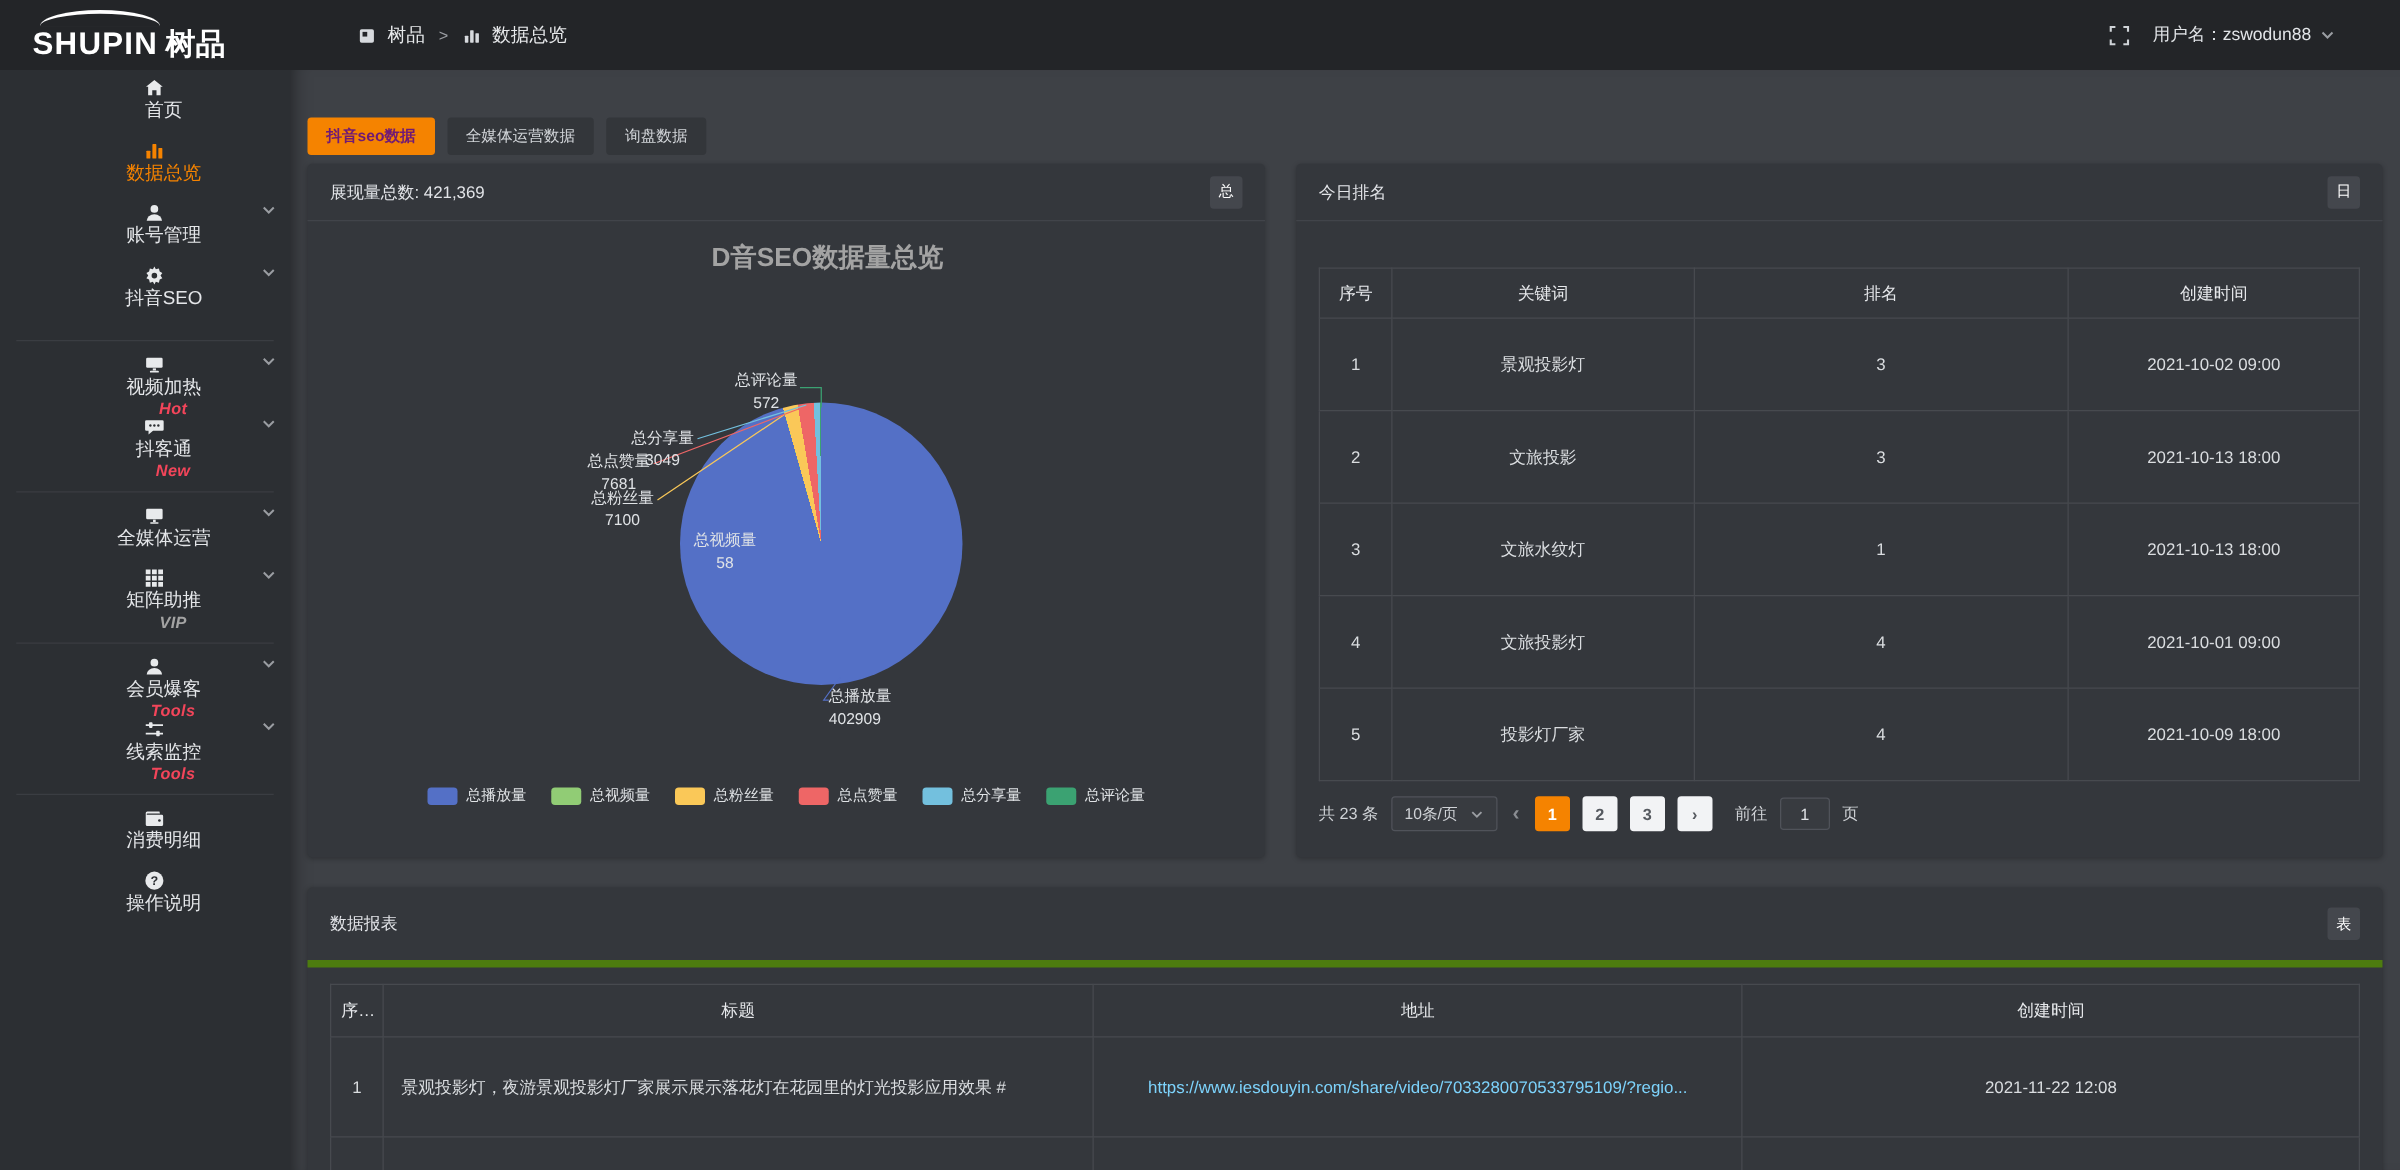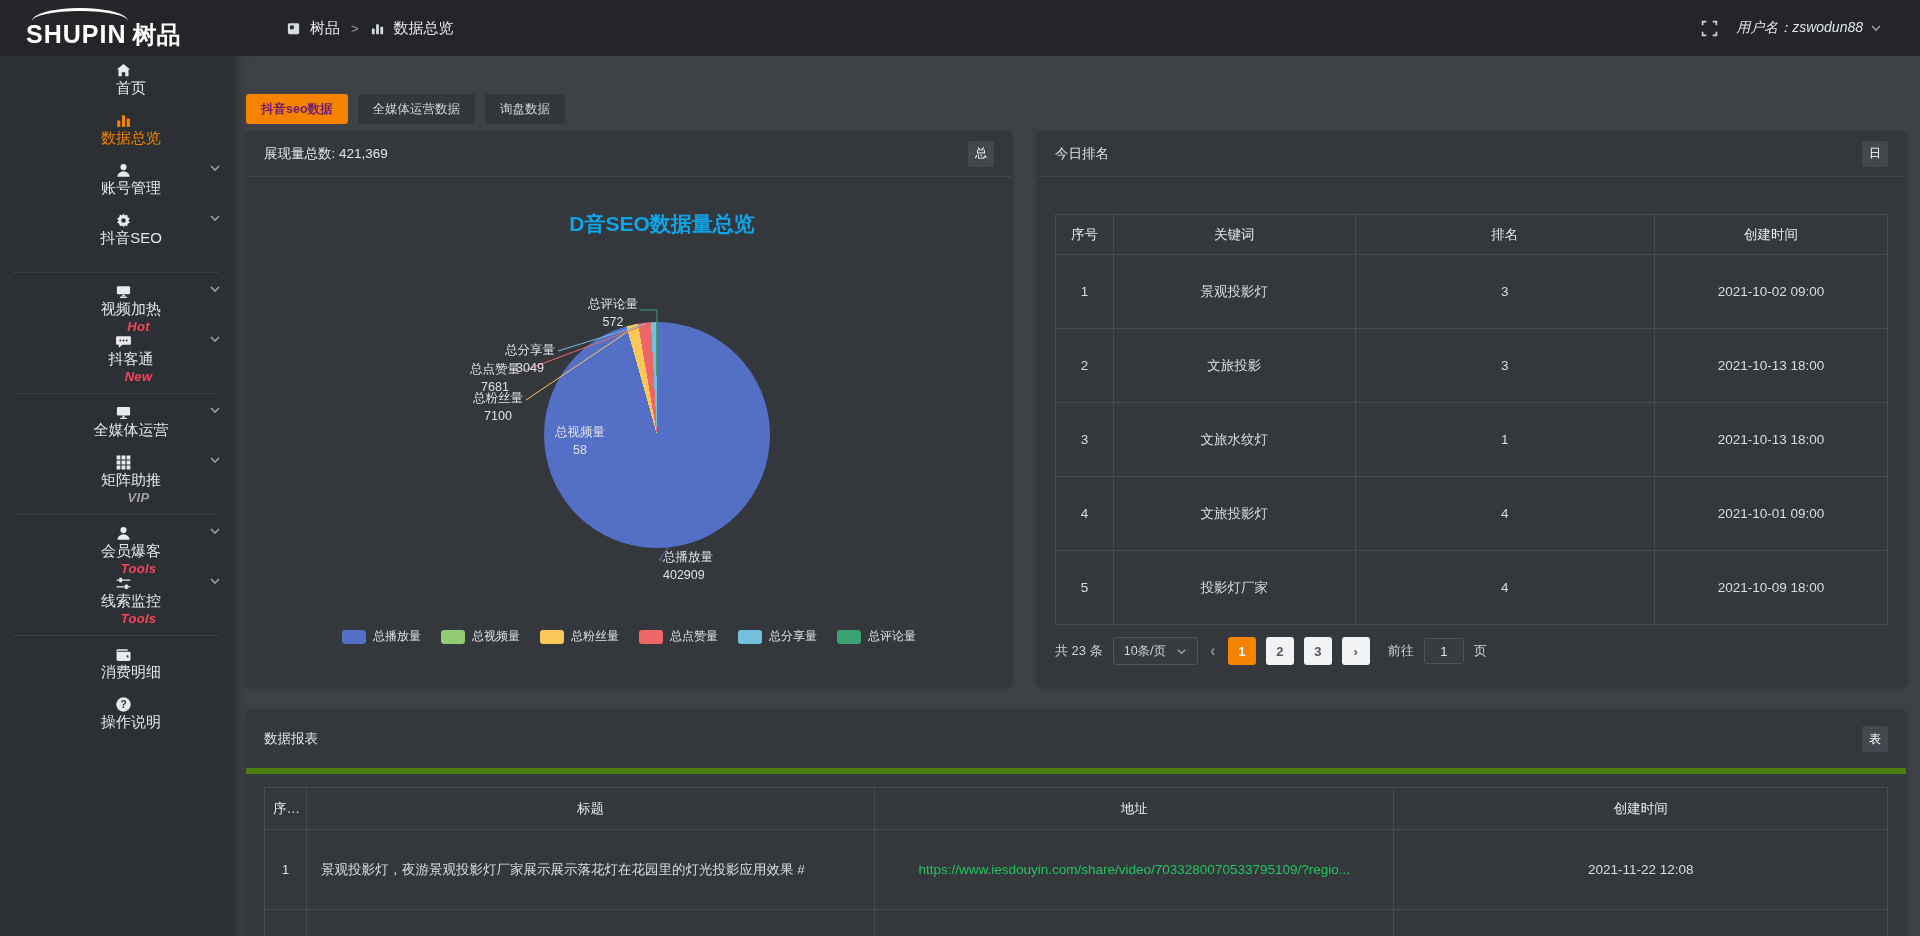--- a/index.html
+++ b/index.html
@@ -12,22 +12,22 @@
     display:flex; align-items:center; z-index:5; }
   .logo-box { width:232px; padding-left:26px; }
   .logo-arc { width:96px; height:13px; border-top:3px solid #fff;
     border-radius:50% 50% 0 0 / 100% 100% 0 0; margin:2px 0 0 6px; }
   .logo-line { display:flex; align-items:baseline; color:#fff; margin-top:-2px; }
   .logo-en { font-size:25px; font-weight:800; letter-spacing:1px; }
   .logo-cn { font-size:24px; font-weight:700; margin-left:6px; }
   .crumbs { display:flex; align-items:center; margin-left:54px; gap:9px; font-size:15px; color:#e6e8ea; }
   .crumbs .bicon { display:flex; color:#d7dade; }
   .crumb-sep { color:#9a9da2; font-size:13px; margin:0 2px; }
-  .hdr-right { margin-left:auto; display:flex; align-items:center; gap:18px; padding-right:38px;
-    color:#e2e5e8; font-size:14px;font-style:italic; }
+  .hdr-right { margin-left:auto; display:flex; align-items:center; gap:18px; padding-right:52px;
+    color:#e2e5e8; font-size:14px; }
   .fsbtn { display:flex; color:#cfd3d7; cursor:pointer; }
   .userbox { display:flex; align-items:center; gap:7px; cursor:pointer; }
   .chev { display:flex; color:#9a9da2; }
 
   
   .side { position:absolute; left:0; top:56px; bottom:0; width:232px; background:#2c2f33; padding-top:6px; }
   .side-item { position:relative; height:50px; display:flex; align-items:center; padding-left:30px;
     cursor:pointer; color:#e4e6e9;flex-direction:column; }
   .side-item .sicon { width:19px; display:flex; justify-content:center; margin-right:15px; color:#e8eaec; }
   .side-item .slabel { font-size:15px; }
@@ -48,22 +48,22 @@
   .panels { display:flex; gap:25px; margin-top:7px; }
   .panel { background:#34373c; border-radius:4px; box-shadow:0 1px 4px rgba(0,0,0,.25); }
   .panel-head { height:46px; display:flex; align-items:center; justify-content:space-between;
     padding:0 18px; border-bottom:1px solid #41444a; }
   .panel-title { font-size:13.5px; color:#e2e4e8; }
   .corner-btn { min-width:26px; height:26px; padding:0 6px; background:#44474d; border-radius:3px;
     color:#fff; font-size:12px; display:flex; align-items:center; justify-content:center; cursor:pointer; }
 
   .panel.chartp { width:766px; height:555px; }
   .chart-body { position:relative; height:508px; }
-  .chart-title { position:absolute; left:416px; top:33px; transform:translateX(-50%);
-    font-size:21px; font-weight:700; color:#0ea5e9; white-space:nowrap; }
+  .chart-title { position:absolute; left:416px; top:15px; transform:translateX(-50%);
+    font-size:21px; font-weight:700; color:#a3a3a3; white-space:nowrap; }
   #pie { position:absolute; left:298px; top:145px; width:226px; height:226px; border-radius:50%; }
   .lead-svg { position:absolute; left:0; top:0; }
   .plabel { position:absolute; font-size:12.5px; color:#e0e3e6; line-height:18px; white-space:nowrap; }
   .plabel.center { transform:translateX(-50%); text-align:center; }
   .plabel span { display:block; }
   .legend { position:absolute; left:0; right:0; bottom:40px; display:flex; justify-content:center;
     align-items:center; gap:20px; }
   .litem { display:flex; align-items:center; gap:7px; cursor:pointer; }
   .lswatch { width:24px; height:14px; border-radius:3px; }
   .litem span { font-size:12px; color:#dfe2e5; }
@@ -91,21 +91,21 @@
 
   .panel.reportp { margin-top:24px; height:310px; }
   .report-head { height:64px; display:flex; align-items:center; justify-content:space-between;
     padding:0 18px; border-bottom:6px solid #4d7c0f;text-align:center; }
   .report-body { padding:0 18px; }
   .report-table { margin-top:13px; }
   .report-table th { height:42px; }
   .report-table td { height:80px; }
   .report-table td.tleft { text-align:left; padding-left:14px; }
   .report-table td.empty { height:60px; }
-  .alink { color:#22c55e; text-decoration:none; }
+  .alink { color:#7dd3fc; text-decoration:none; }
 </style>
 </head>
 <body>
 
 <div class="hdr">
   <div class="logo-box">
     <div class="logo-arc"></div>
     <div class="logo-line">
       <span class="logo-en">SHUPIN</span>
       <span class="logo-cn">树品</span>

